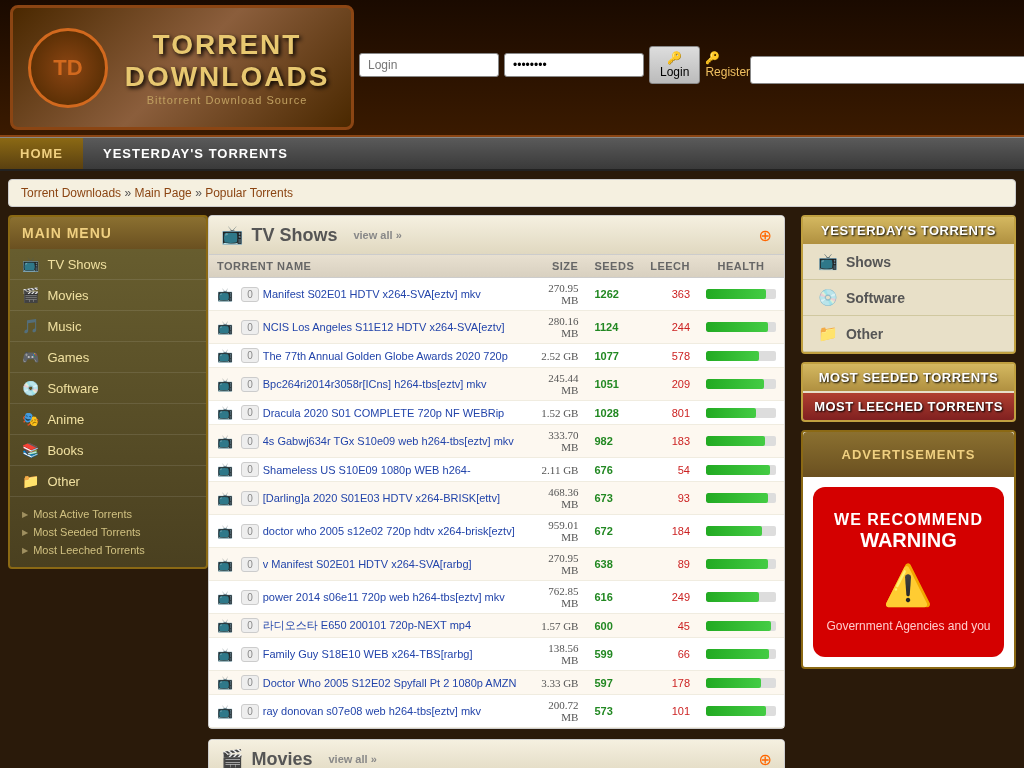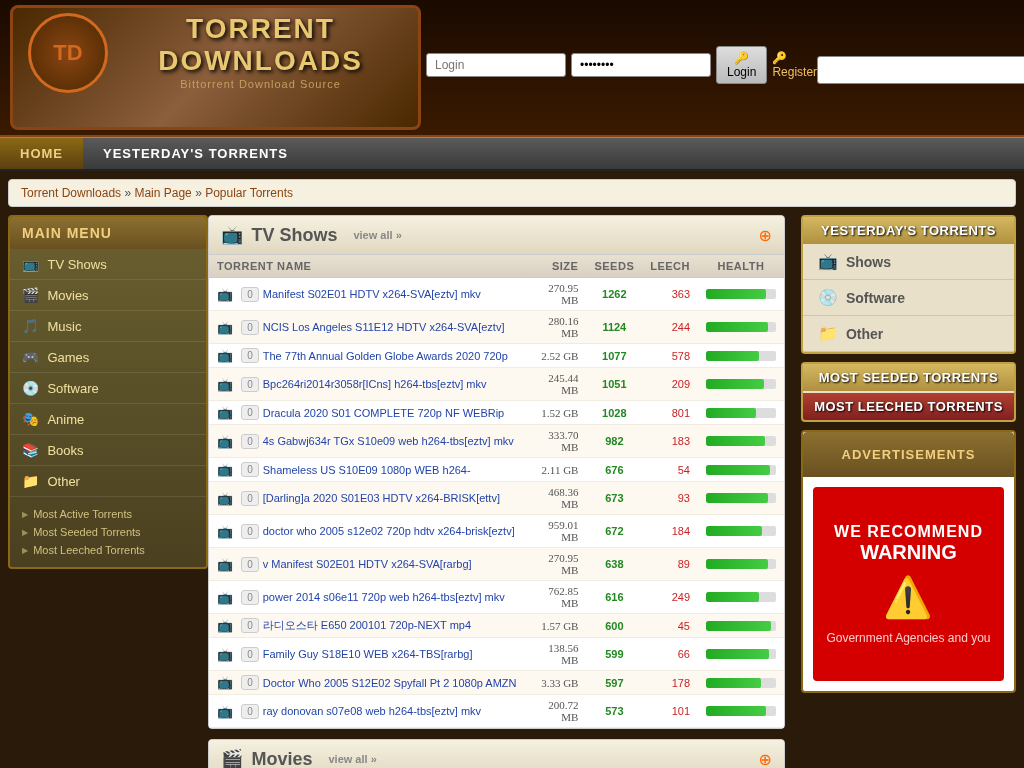--- a/index.html
+++ b/index.html
@@ -1,21 +1,21 @@
 <!DOCTYPE html>
 <html><head>
   <meta charset="utf-8">
   <style>
     * { margin: 0; padding: 0; box-sizing: border-box; }
     body { font-family: Arial, sans-serif; font-size: 12px; background: #2a1a0a; color: #333; }
 
     
     .header { background: linear-gradient(180deg, #1a0a00 0%, #3a1a00 100%); display: flex; align-items: center; padding: 5px 10px; border-bottom: 2px solid #8B4513; }
     .logo-area { display: flex; align-items: center; }
-    .logo-box { background: linear-gradient(135deg, #4a2800 0%, #8B5E3C 50%, #4a2800 100%); border: 3px solid #8B4513; border-radius: 8px; padding: 5px 15px; width: 411px; height: 125px; display: flex; justify-content: center; position: relative; }
+    .logo-box { background: linear-gradient(135deg, #4a2800 0%, #8B5E3C 50%, #4a2800 100%); border: 3px solid #8B4513; border-radius: 8px; padding: 5px 15px; width: 344px; height: 125px; display: flex; align-items: center; justify-content: center; position: relative; }
     .logo-icon { width: 80px; height: 80px; background: radial-gradient(circle, #8B4513, #4a2800); border-radius: 50%; border: 3px solid #D2691E; display: flex; align-items: center; justify-content: center; color: #D2691E; font-size: 22px; font-weight: bold; margin-right: 10px; flex-shrink: 0; }
     .logo-text { color: #f0d080; text-align: center; }
     .logo-text .main-title { font-size: 28px; font-weight: 900; color: #e8c870; letter-spacing: 2px; text-shadow: 2px 2px 4px #000; display: block; }
     .logo-text .sub-title { font-size: 11px; color: #c0a060; letter-spacing: 1px; }
     .header-right { flex: 1; display: flex; flex-direction: row; align-items: flex-end; padding: 5px; }
     .login-area { display: flex; gap: 5px; align-items: center; margin-bottom: 5px; }
     .login-input { background: #fff; border: 1px solid #888; padding: 4px 8px; width: 140px; font-size: 12px; border-radius: 3px; }
     .login-btn { background: linear-gradient(180deg, #ddd 0%, #bbb 100%); border: 1px solid #888; padding: 4px 10px; cursor: pointer; font-size: 12px; border-radius: 3px; }
     .register-link { color: #f0c060; font-size: 12px; text-decoration: none; }
     .search-area { display: flex; gap: 5px; align-items: center; margin-bottom: 5px; }
@@ -47,42 +47,42 @@
 
     
     .torrent-table { width: 100%; border-collapse: collapse; }
     .torrent-table th { background: linear-gradient(180deg, #e8e0d0 0%, #d8d0c0 100%); padding: 5px 8px; text-align: left; font-size: 11px; font-weight: bold; color: #666; border-bottom: 1px solid #ccc; text-transform: uppercase; letter-spacing: 0.5px; }
     .torrent-table th.right { text-align: right; }
     .torrent-table th.center { text-align: center; }
     .torrent-table td { padding: 4px 8px; border-bottom: 1px solid #f0ece0; font-size: 11px; vertical-align: middle; }
     .torrent-table tr:nth-child(even) { background: #fdf8f0; }
     .torrent-name { color: #2244aa; text-decoration: none; font-size: 11px; white-space: nowrap; overflow: hidden; text-overflow: ellipsis; max-width: 320px; display: inline-block; }
     .tv-icon { color: #e04020; font-size: 13px; margin-right: 4px; }
-    .seeds { color: #228822; font-weight: bold; text-align: center; }
+    .seeds { color: #228822; font-weight: bold; text-align: left; }
     .leech { color: #cc2222; text-align: right; }
     .size-col { text-align: right; color: #555; font-family: Liberation Serif, serif; }
     .health-bar { width: 70px; height: 10px; background: #ddd; border-radius: 2px; overflow: hidden; }
     .health-fill { height: 100%; background: linear-gradient(90deg, #22aa22, #44cc44); border-radius: 2px; }
     .badge { background: #eee; border: 1px solid #ccc; border-radius: 3px; padding: 1px 5px; font-size: 10px; color: #888; }
     .badge-row { display: flex; align-items: center; gap: 4px; }
 
     
     .sidebar { width: 200px; flex-shrink: 0; }
     .sidebar-section { background: linear-gradient(180deg, #6a6030 0%, #4a4020 100%); border: 2px solid #8B6914; border-radius: 4px; margin-bottom: 10px; }
     .sidebar-title { background: linear-gradient(180deg, #8B7030 0%, #6a5020 100%); color: #f0d080; font-size: 14px; font-weight: bold; padding: 8px 12px; border-radius: 4px 4px 0 0; letter-spacing: 1px; text-transform: uppercase; }
     .sidebar-item { display: flex; align-items: center; gap: 8px; padding: 7px 12px; color: #f0e0a0; font-size: 13px; cursor: pointer; border-bottom: 1px solid rgba(255,255,255,0.1); }
     .sidebar-item:last-child { border-bottom: none; }
     .sidebar-item-icon { font-size: 14px; }
     .sidebar-sub-section { padding: 8px 12px; }
     .sidebar-sub-link { color: #d0c080; font-size: 11px; display: flex; align-items: center; gap: 5px; padding: 3px 0; cursor: pointer; }
     .sidebar-sub-link::before { content: '▶'; font-size: 8px; color: #a09060; }
 
     .ads-section { background: #fff; border: 2px solid #8B6914; border-radius: 4px; padding: 10px; text-align: center; }
     .ads-title { background: linear-gradient(180deg, #8B7030 0%, #6a5020 100%); color: #f0d080; font-size: 13px; font-weight: bold; padding: 15px; margin: -10px -10px 10px -10px; border-radius: 4px 4px 0 0; letter-spacing: 1px; text-transform: uppercase; }
-    .ads-box { background: #d40000; color: #fff; padding: 36px 10px; border-radius: 4px; }
+    .ads-box { background: #d40000; color: #fff; padding: 24px 10px; border-radius: 12px; }
     .ads-recommend { font-size: 16px; font-weight: bold; letter-spacing: 1px; }
     .ads-warning { font-size: 20px; font-weight: 900; color: #fff; }
     .ads-icon { font-size: 40px; color: #ffcc00; margin: 10px 0; }
     .ads-text { font-size: 12px; color: #ffcccc; }
 
     
     .right-panel { width: 215px; flex-shrink: 0; margin-left: 8px; }
     .right-section { background: #e8e0c8; border: 2px solid #c0a040; border-radius: 4px; margin-bottom: 8px; overflow: hidden; }
     .right-title { background: linear-gradient(180deg, #d4b860 0%, #b09040 100%); color: #fff; font-size: 13px; font-weight: bold; padding: 6px 10px; text-transform: uppercase; letter-spacing: 0.5px; text-align: center; text-shadow: 1px 1px 2px #000; }
     .cat-item { padding: 8px 15px; font-size: 14px; font-weight: bold; color: #555; cursor: pointer; border-bottom: 1px solid #d0c8a0; display: flex; align-items: center; gap: 8px; }

